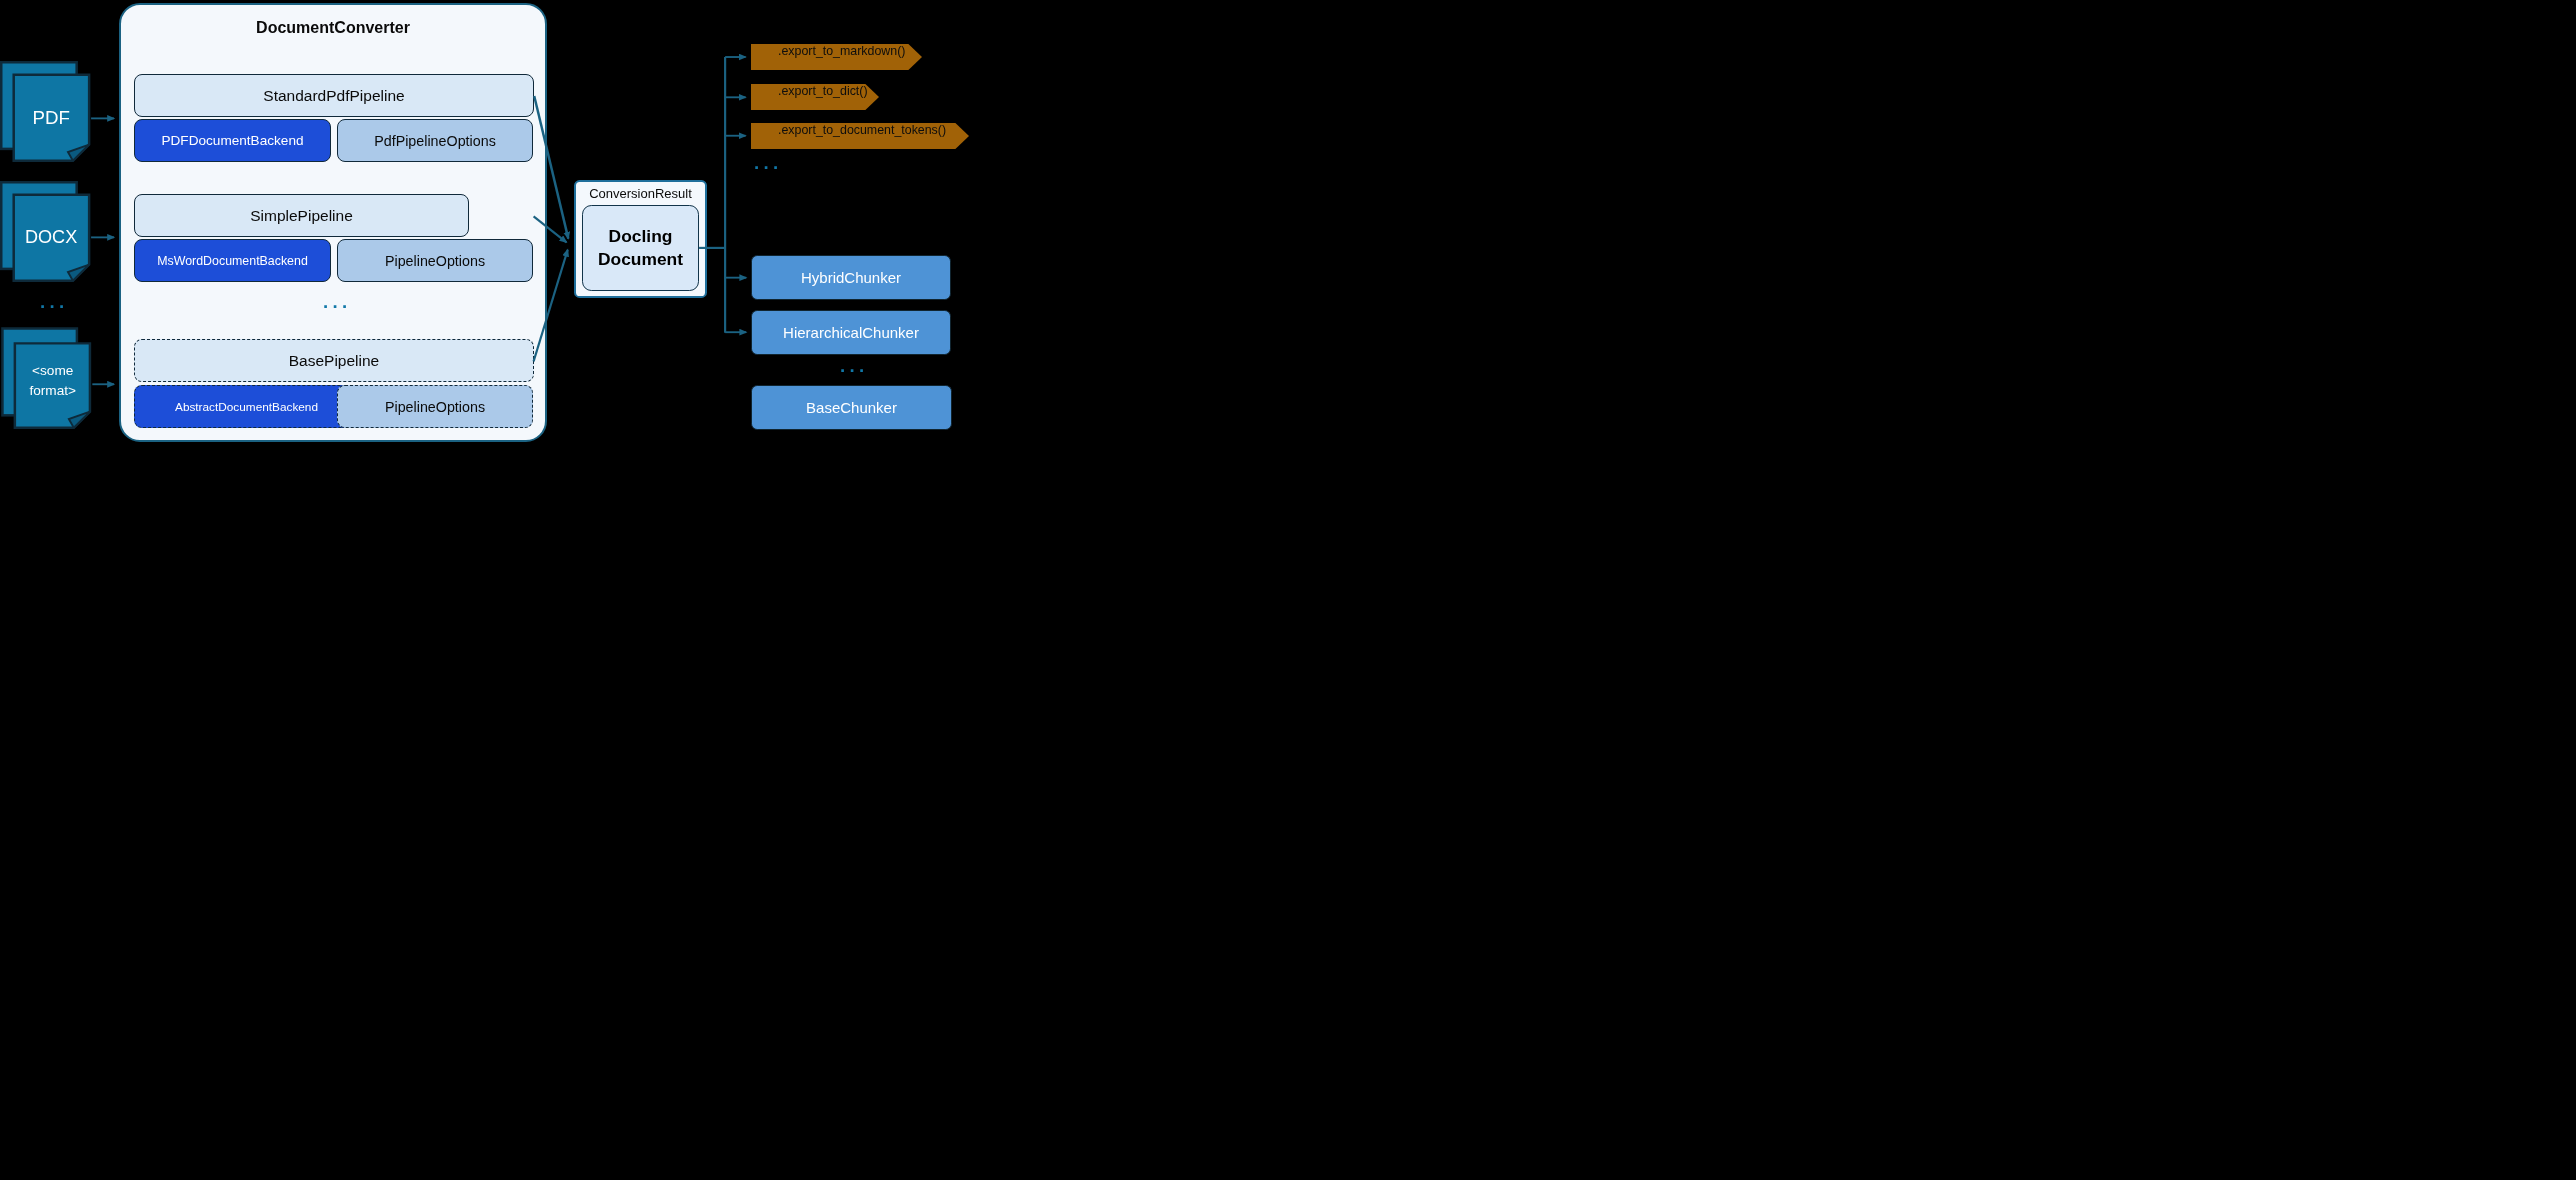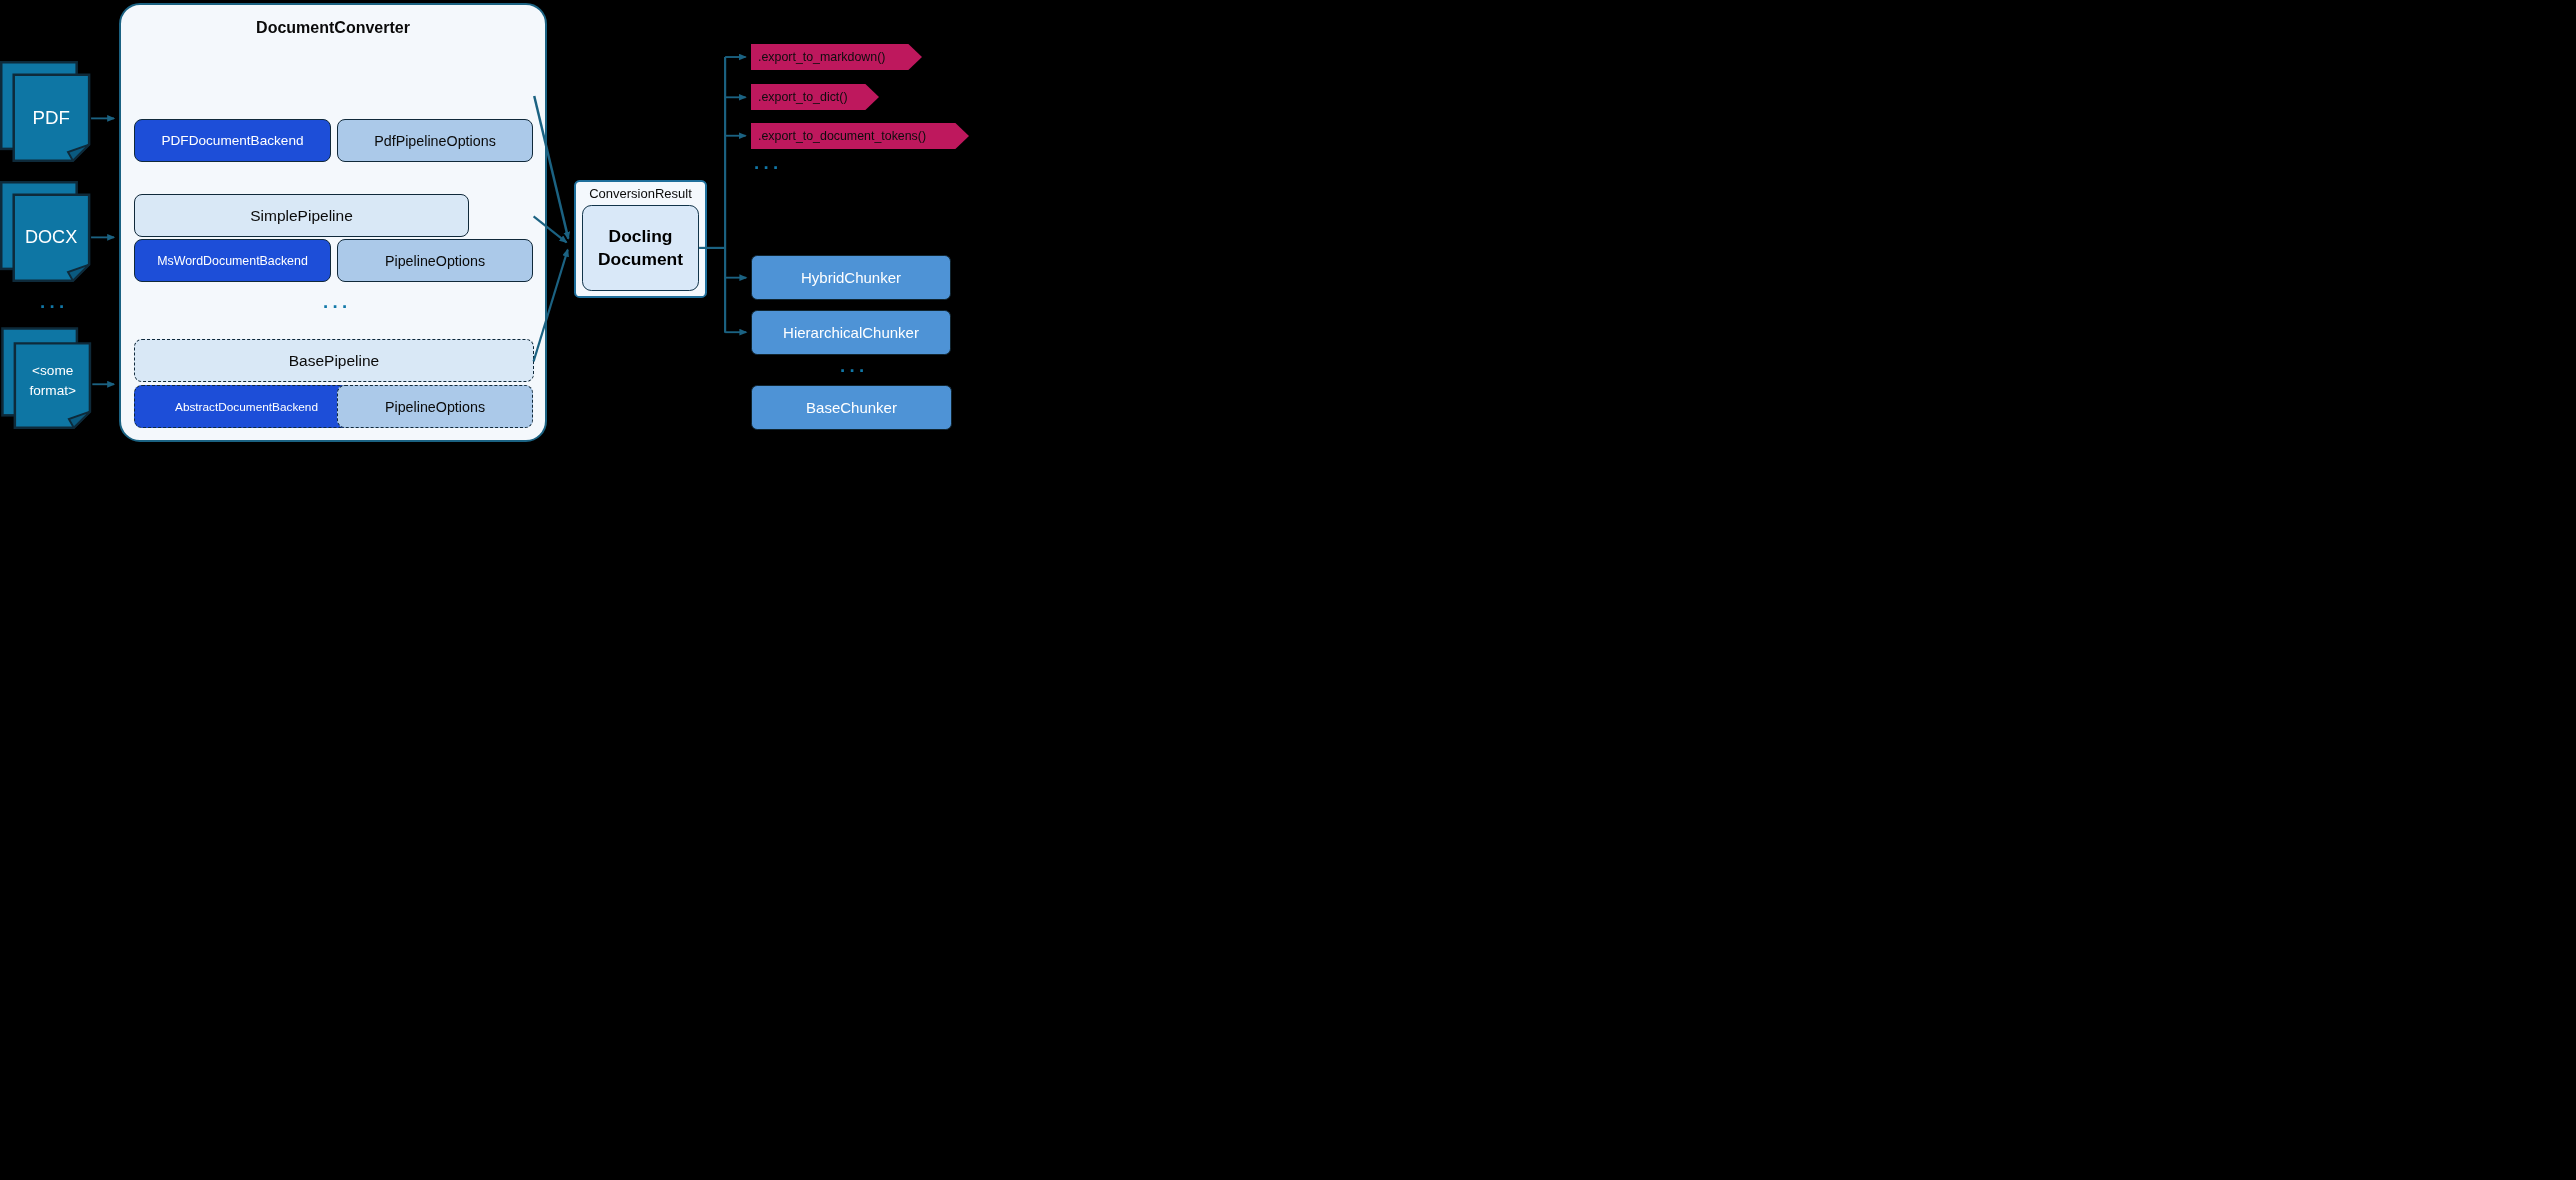--- a/index.html
+++ b/index.html
@@ -46,22 +46,22 @@
   }
   .docling{
     left:582px;top:205px;width:117px;height:86px;
     background:#d9e8f8;border:1.9px solid #12344a;border-radius:9.3px;
     font-size:17.4px;font-weight:bold;color:#000000;line-height:1.32;
     flex-direction:column;
   }
 
   
   .tag{
-    background:#be185d;color:#0d0d0d;font-size:12.4px;
-    display:flex;align-items:center;padding-left:7px;
+    background:#a16207;color:#0d0d0d;font-size:12.4px;
+    display:flex;align-items:flex-start;padding-left:27px;
     clip-path:polygon(0 0, calc(100% - 13.6px) 0, 100% 50%, calc(100% - 13.6px) 100%, 0 100%);
   }
 
   
   .chunker{
     background:#4e93d6;border:1.9px solid #10242f;border-radius:6.2px;
     color:#ffffff;font-size:15px;
   }
 
   .dots{
@@ -97,20 +97,23 @@
     <rect x="2" y="4" width="120" height="140" fill="#0e76a4" stroke="#0e2a3a" stroke-width="4"></rect>
     <path d="M22,28 H143 V138 L117,164 H22 Z" fill="#0e76a4" stroke="#0e2a3a" stroke-width="4"></path>
     <path d="M143,138 L117,164 L109,150 Z" fill="#0a5a80" stroke="#0e2a3a" stroke-width="3"></path>
     <text x="83" y="79" text-anchor="middle" font-size="22" class="icon-label">&lt;some</text>
     <text x="83" y="111" text-anchor="middle" font-size="22" class="icon-label">format&gt;</text>
   </svg>
 
   <div class="abs converter"></div>
   <div class="abs flexc converter-title">DocumentConverter</div>
 
+  <div class="abs flexc pipe" style="left:134px;top:74px;width:400px;height:43px;">
+    <span>StandardPdfPipeline</span>
+  </div>
   <div class="abs flexc backend" style="left:134px;top:119px;width:197px;height:43px;font-size:13.6px;">
     <span>PDFDocumentBackend</span>
   </div>
   <div class="abs flexc options" style="left:337px;top:119px;width:196px;height:43px;">
     <span>PdfPipelineOptions</span>
   </div>
 
   <div class="abs flexc pipe" style="left:134px;top:194px;width:335px;height:43px;">
     <span>SimplePipeline</span>
   </div>

